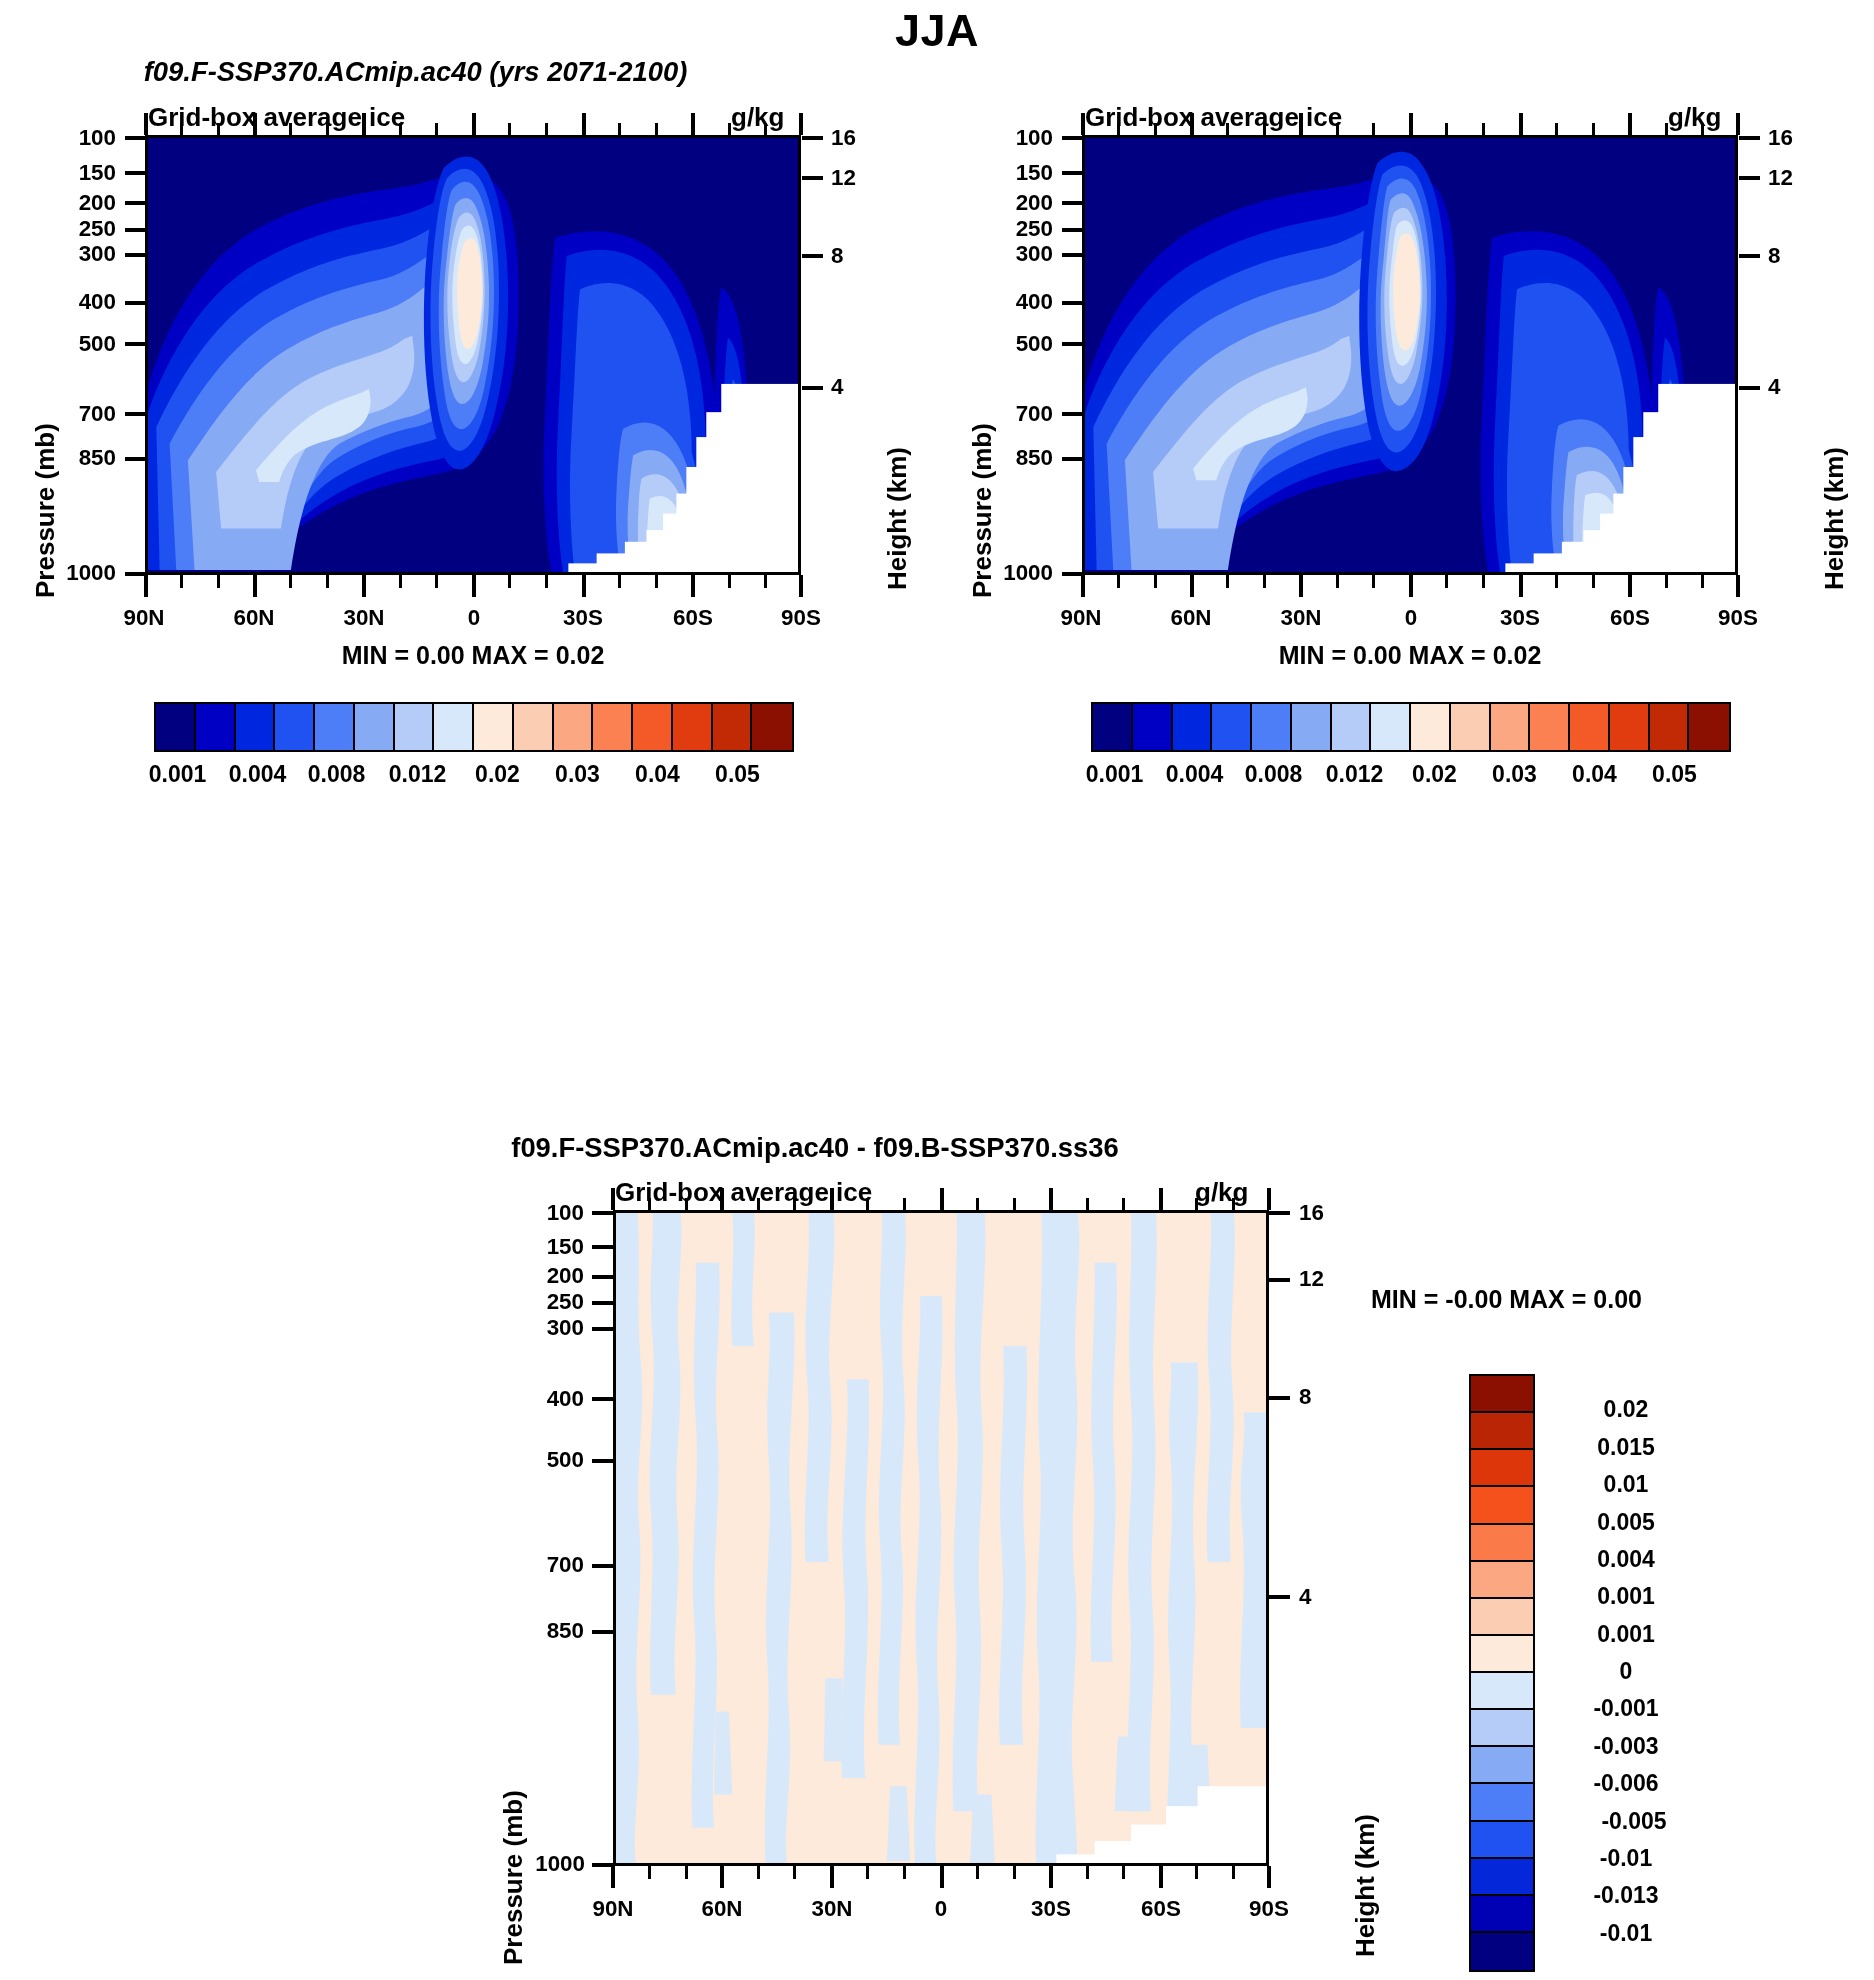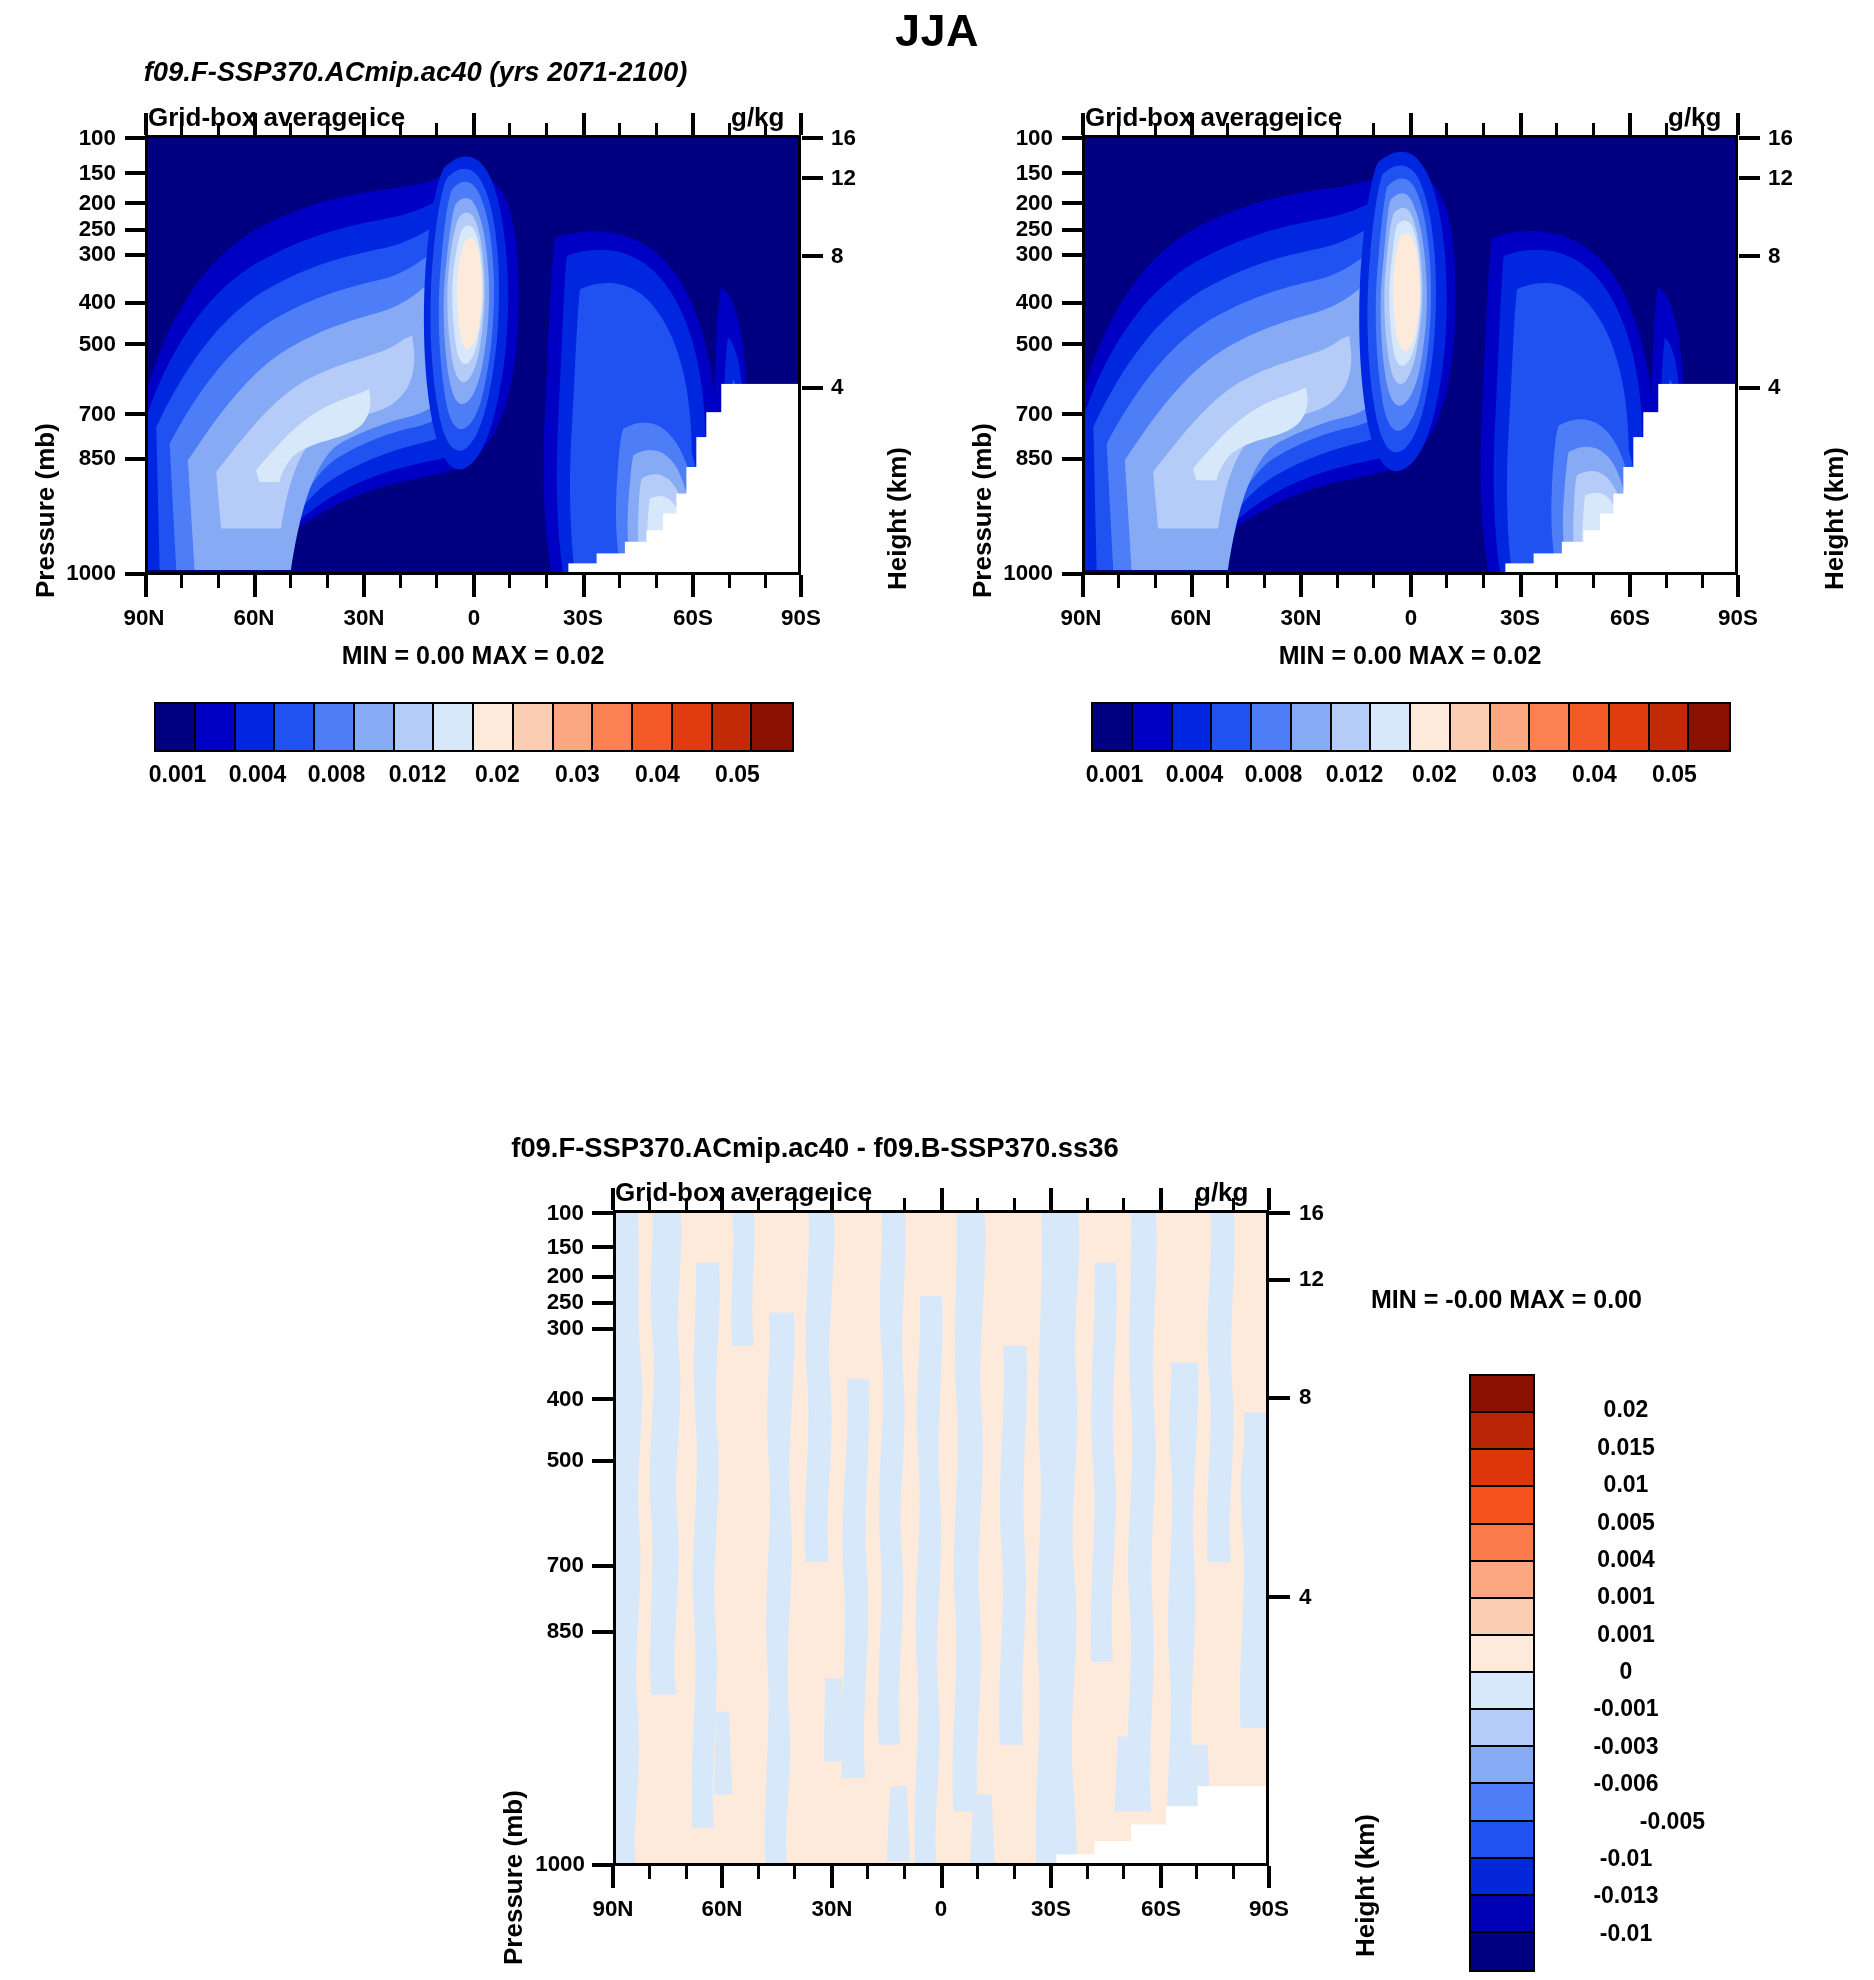--- a/index.html
+++ b/index.html
@@ -605,19 +605,19 @@
     <div class="abs cbar-text" style="left:0; top:60px; width:158px; text-align:center;">0.015</div>
     <div class="abs cbar-text" style="left:0; top:97px; width:158px; text-align:center;">0.01</div>
     <div class="abs cbar-text" style="left:0; top:135px; width:158px; text-align:center;">0.005</div>
     <div class="abs cbar-text" style="left:0; top:172px; width:158px; text-align:center;">0.004</div>
     <div class="abs cbar-text" style="left:0; top:209px; width:158px; text-align:center;">0.001</div>
     <div class="abs cbar-text" style="left:0; top:247px; width:158px; text-align:center;">0.001</div>
     <div class="abs cbar-text" style="left:0; top:284px; width:158px; text-align:center;">0</div>
     <div class="abs cbar-text" style="left:0; top:321px; width:158px; text-align:center;">-0.001</div>
     <div class="abs cbar-text" style="left:0; top:359px; width:158px; text-align:center;">-0.003</div>
     <div class="abs cbar-text" style="left:0; top:396px; width:158px; text-align:center;">-0.006</div>
-    <div class="abs cbar-text" style="left:0; top:434px; width:158px; text-align:right;">-0.005</div>
+    <div class="abs cbar-text" style="left:8px; top:434px; width:158px; text-align:center;">-0.005</div>
     <div class="abs cbar-text" style="left:0; top:471px; width:158px; text-align:center;">-0.01</div>
     <div class="abs cbar-text" style="left:0; top:508px; width:158px; text-align:center;">-0.013</div>
     <div class="abs cbar-text" style="left:0; top:546px; width:158px; text-align:center;">-0.01</div>
   </div>
 </div>
 
 
 </body></html>

